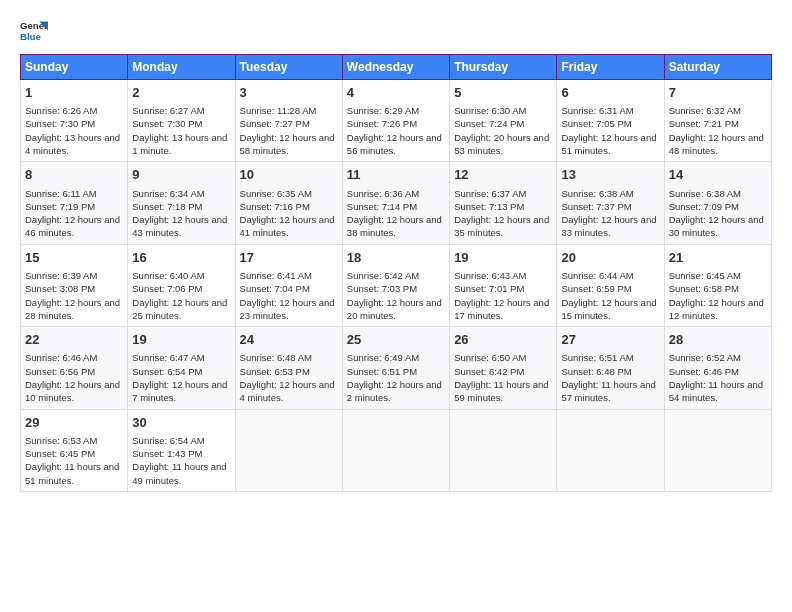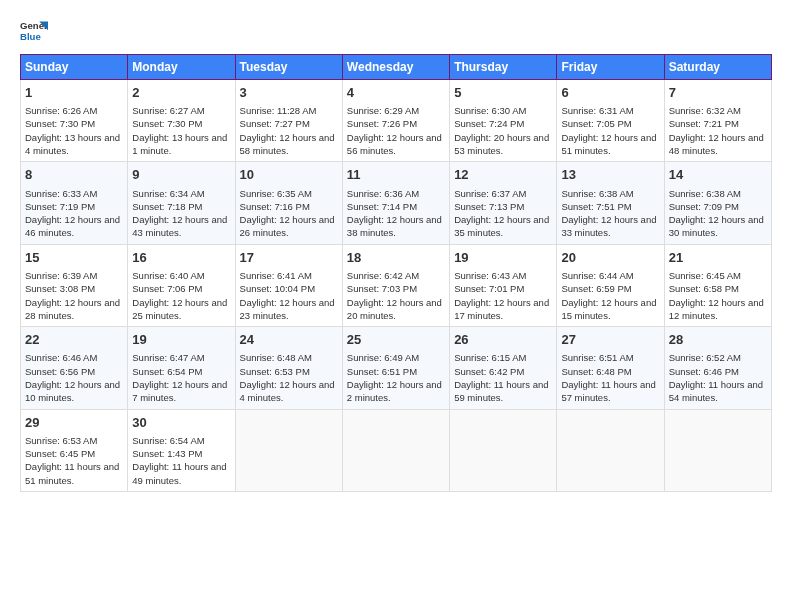--- a/index.html
+++ b/index.html
@@ -166,39 +166,39 @@
         <span>Sunrise: 6:32 AM</span><br>
         <span>Sunset: 7:21 PM</span><br>
         <span>Daylight: 12 hours and 48 minutes.</span>
       </div>
           </td>
         </tr>
         <tr>
           <td>
             <div class="cell-content">
         <span class="day-num">8</span>
-        <span>Sunrise: 6:33 AM</span><br>
+        <span>Sunrise: 6:11 AM</span><br>
         <span>Sunset: 7:19 PM</span><br>
         <span>Daylight: 12 hours and 46 minutes.</span>
       </div>
           </td>
           <td>
             <div class="cell-content">
         <span class="day-num">9</span>
         <span>Sunrise: 6:34 AM</span><br>
         <span>Sunset: 7:18 PM</span><br>
         <span>Daylight: 12 hours and 43 minutes.</span>
       </div>
           </td>
           <td>
             <div class="cell-content">
         <span class="day-num">10</span>
         <span>Sunrise: 6:35 AM</span><br>
         <span>Sunset: 7:16 PM</span><br>
-        <span>Daylight: 12 hours and 26 minutes.</span>
+        <span>Daylight: 12 hours and 41 minutes.</span>
       </div>
           </td>
           <td>
             <div class="cell-content">
         <span class="day-num">11</span>
         <span>Sunrise: 6:36 AM</span><br>
         <span>Sunset: 7:14 PM</span><br>
         <span>Daylight: 12 hours and 38 minutes.</span>
       </div>
           </td>
@@ -207,21 +207,21 @@
         <span class="day-num">12</span>
         <span>Sunrise: 6:37 AM</span><br>
         <span>Sunset: 7:13 PM</span><br>
         <span>Daylight: 12 hours and 35 minutes.</span>
       </div>
           </td>
           <td>
             <div class="cell-content">
         <span class="day-num">13</span>
         <span>Sunrise: 6:38 AM</span><br>
-        <span>Sunset: 7:51 PM</span><br>
+        <span>Sunset: 7:37 PM</span><br>
         <span>Daylight: 12 hours and 33 minutes.</span>
       </div>
           </td>
           <td>
             <div class="cell-content">
         <span class="day-num">14</span>
         <span>Sunrise: 6:38 AM</span><br>
         <span>Sunset: 7:09 PM</span><br>
         <span>Daylight: 12 hours and 30 minutes.</span>
       </div>
@@ -241,21 +241,21 @@
         <span class="day-num">16</span>
         <span>Sunrise: 6:40 AM</span><br>
         <span>Sunset: 7:06 PM</span><br>
         <span>Daylight: 12 hours and 25 minutes.</span>
       </div>
           </td>
           <td>
             <div class="cell-content">
         <span class="day-num">17</span>
         <span>Sunrise: 6:41 AM</span><br>
-        <span>Sunset: 10:04 PM</span><br>
+        <span>Sunset: 7:04 PM</span><br>
         <span>Daylight: 12 hours and 23 minutes.</span>
       </div>
           </td>
           <td>
             <div class="cell-content">
         <span class="day-num">18</span>
         <span>Sunrise: 6:42 AM</span><br>
         <span>Sunset: 7:03 PM</span><br>
         <span>Daylight: 12 hours and 20 minutes.</span>
       </div>
@@ -314,21 +314,21 @@
             <div class="cell-content">
         <span class="day-num">25</span>
         <span>Sunrise: 6:49 AM</span><br>
         <span>Sunset: 6:51 PM</span><br>
         <span>Daylight: 12 hours and 2 minutes.</span>
       </div>
           </td>
           <td>
             <div class="cell-content">
         <span class="day-num">26</span>
-        <span>Sunrise: 6:15 AM</span><br>
+        <span>Sunrise: 6:50 AM</span><br>
         <span>Sunset: 6:42 PM</span><br>
         <span>Daylight: 11 hours and 59 minutes.</span>
       </div>
           </td>
           <td>
             <div class="cell-content">
         <span class="day-num">27</span>
         <span>Sunrise: 6:51 AM</span><br>
         <span>Sunset: 6:48 PM</span><br>
         <span>Daylight: 11 hours and 57 minutes.</span>

